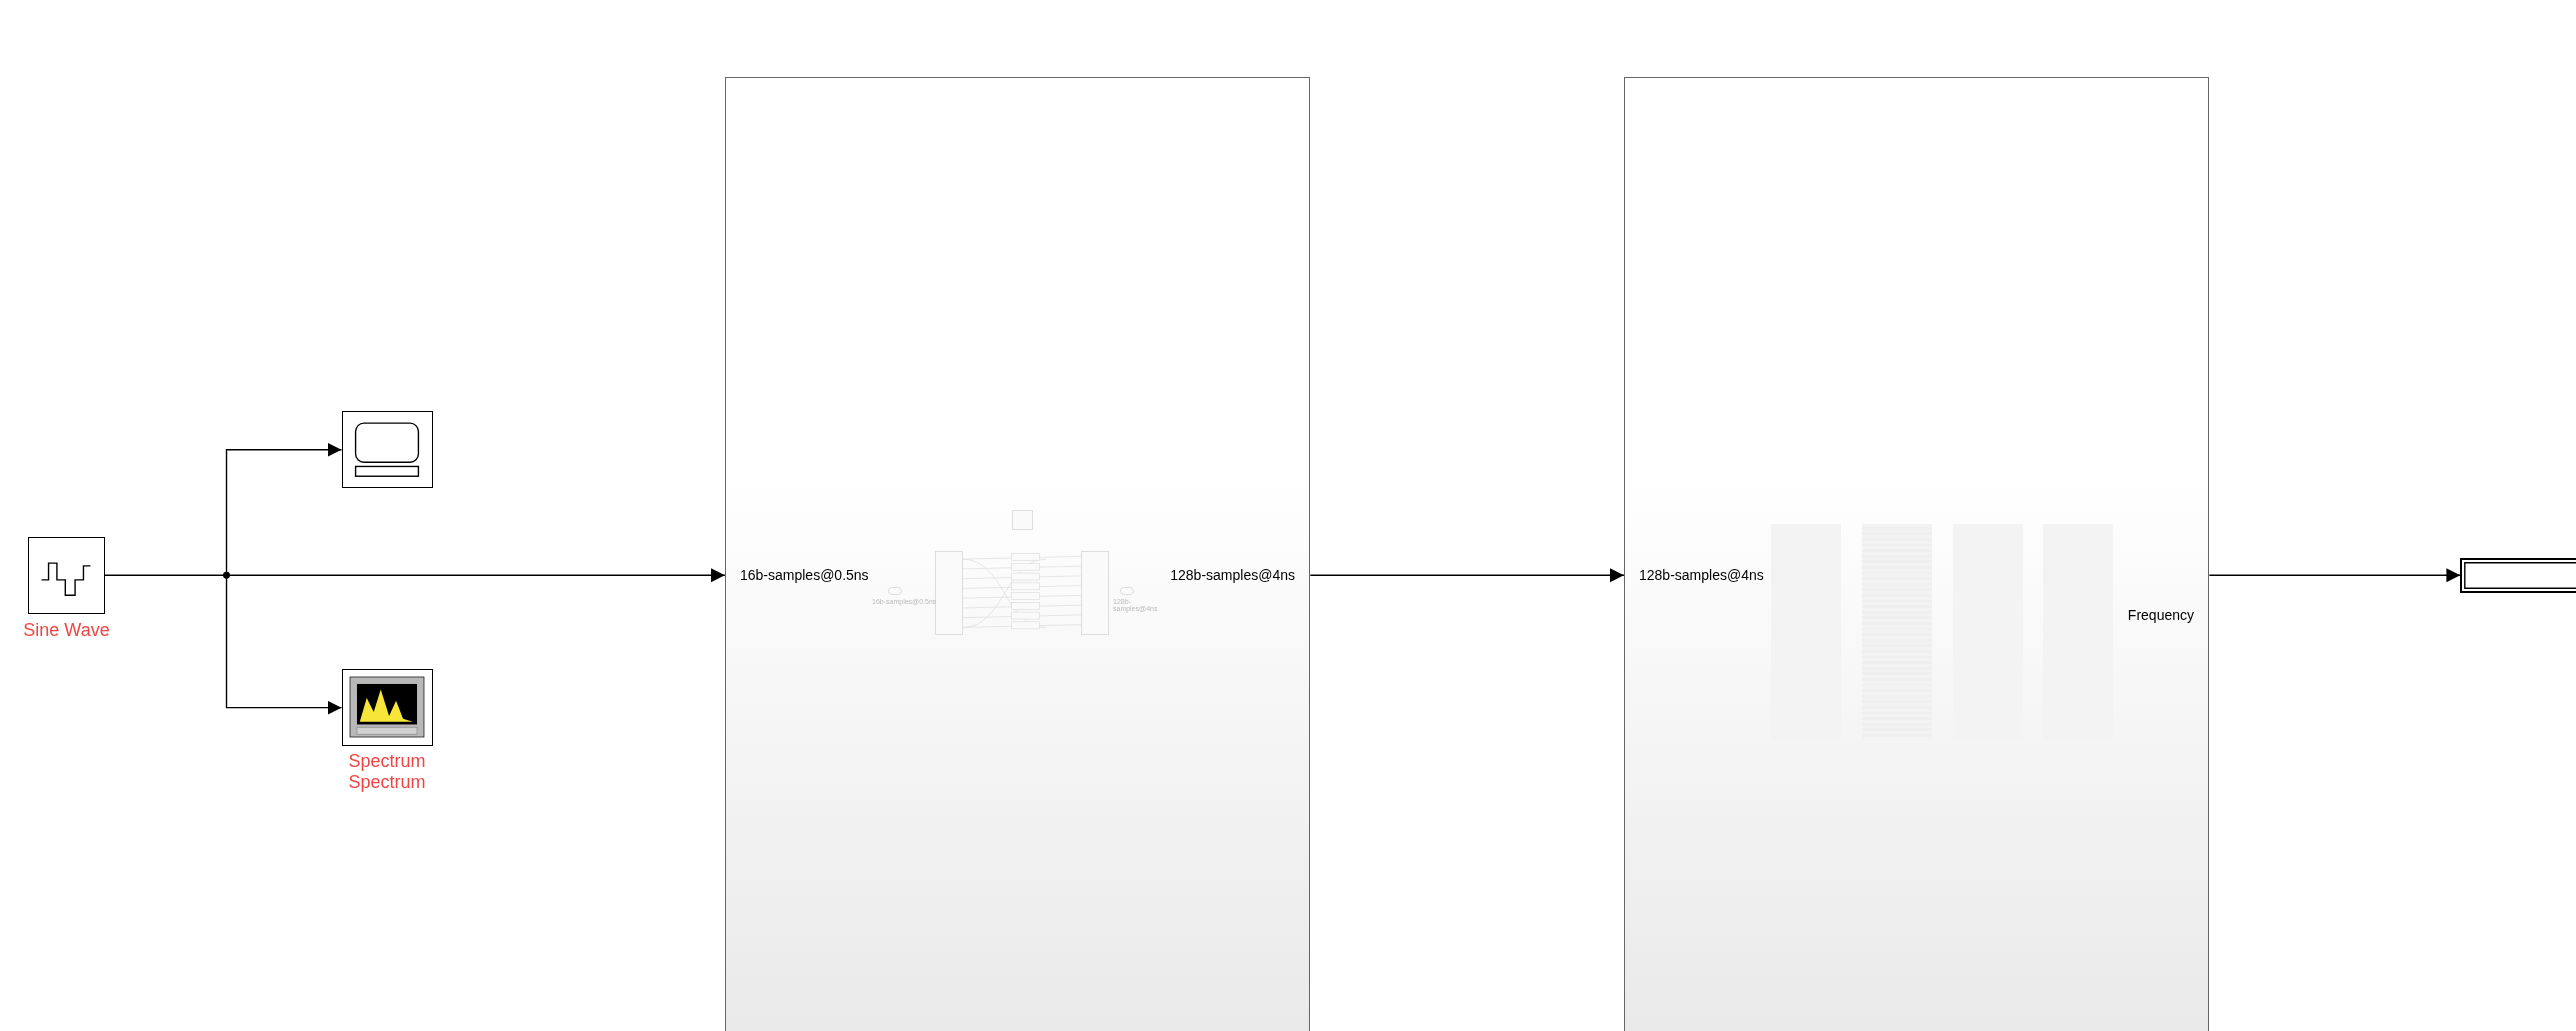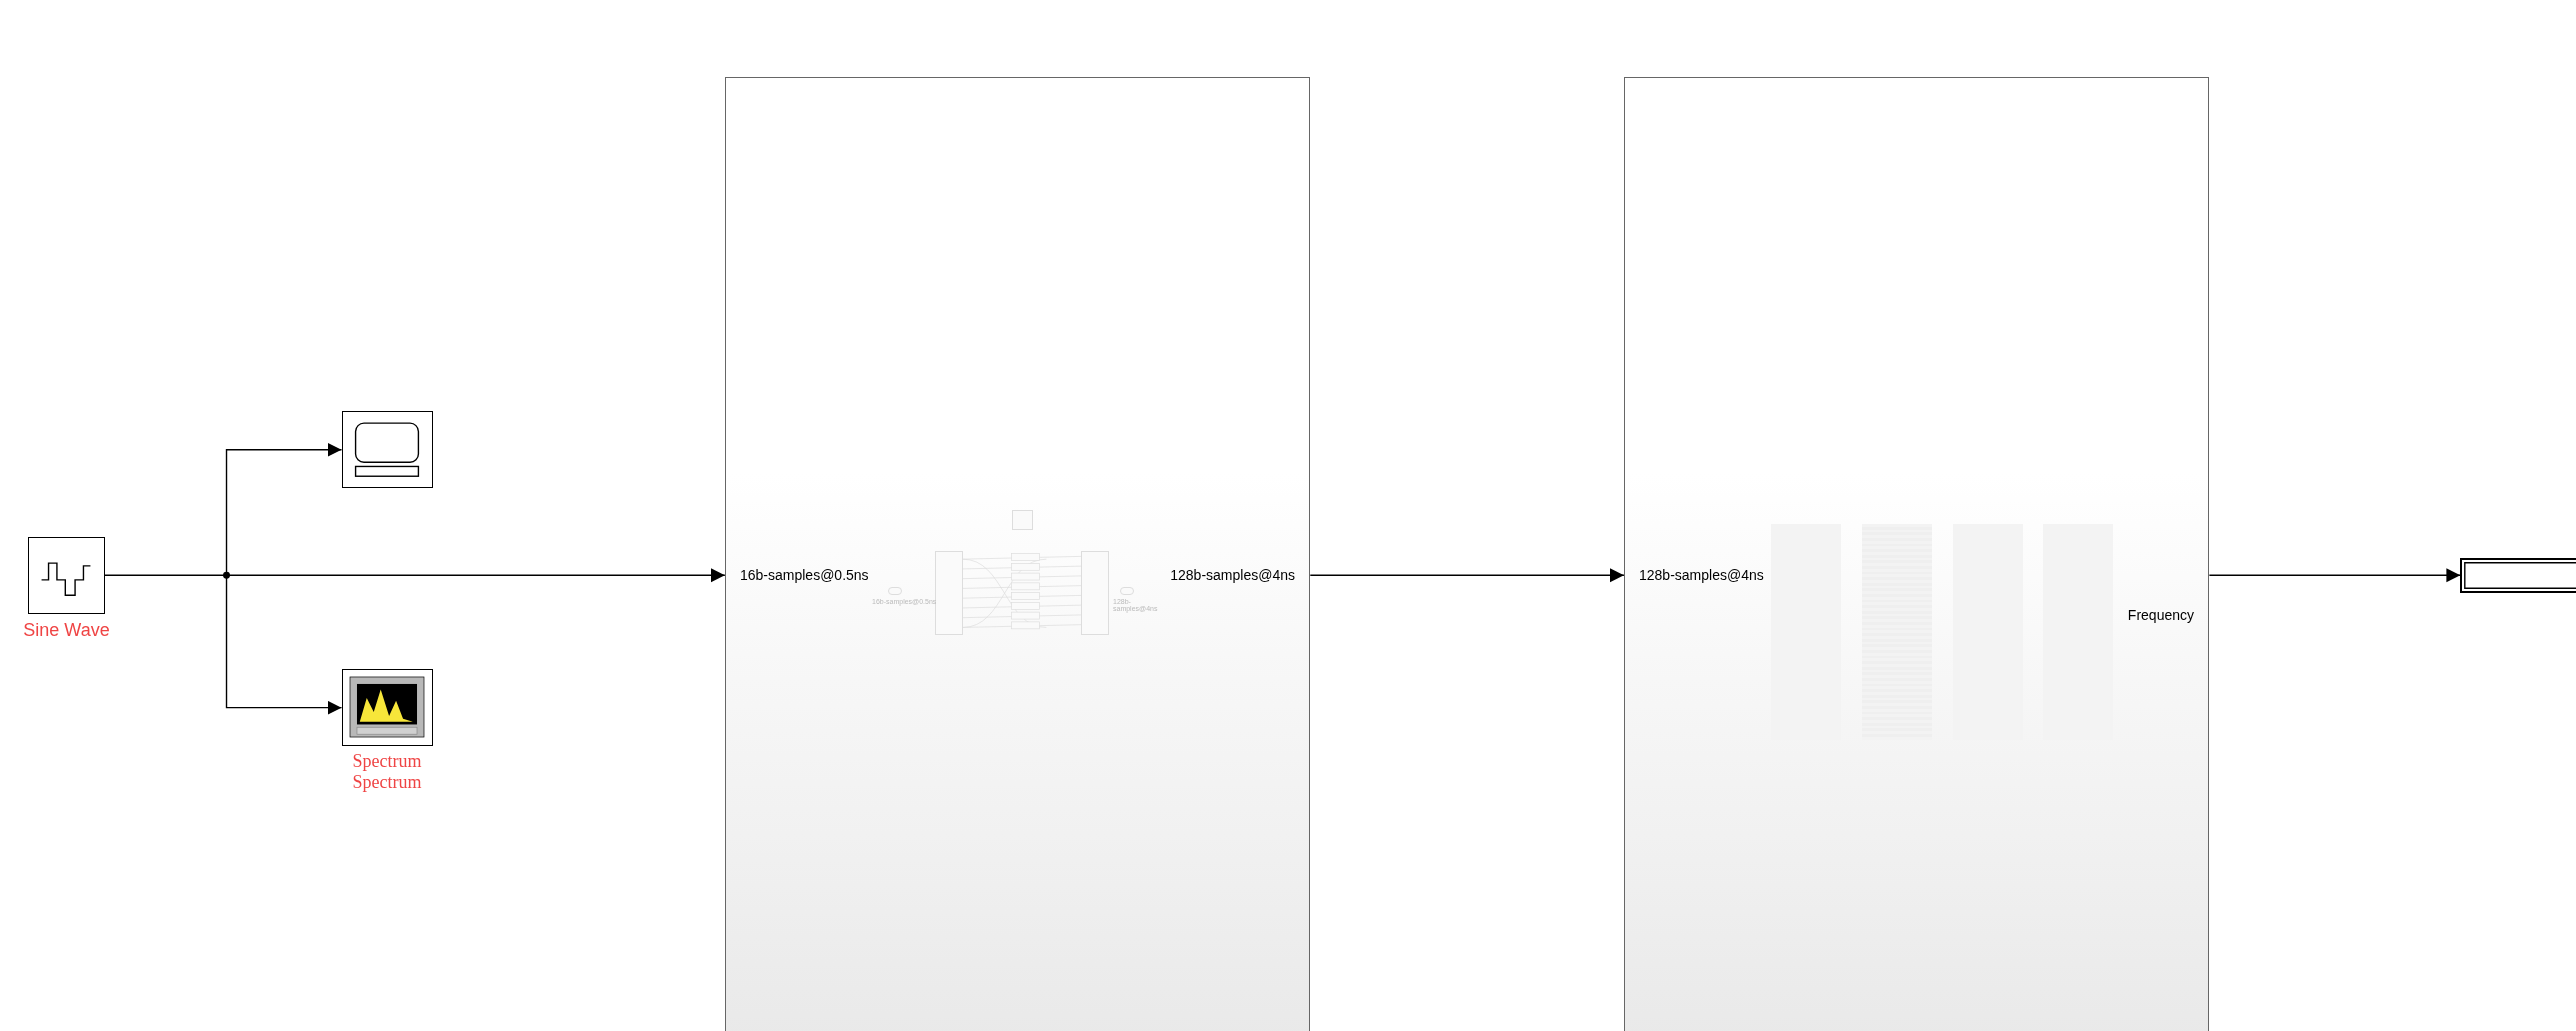--- a/index.html
+++ b/index.html
@@ -79,21 +79,21 @@
   </div>
 
   <div class="block" style="left:342px; top:669px; width:91px; height:77px;">
     <svg width="88" height="74" viewBox="0 0 126 106">
       <rect x="10" y="10" width="106" height="86" fill="#b8b8b8" stroke="#000" stroke-width="1"></rect>
       <rect x="20" y="20" width="86" height="58" fill="#000"></rect>
       <polygon points="24,74 34,40 44,60 54,28 66,66 76,44 86,70 100,74 100,74 24,74" fill="#f7e63a"></polygon>
       <rect x="20" y="82" width="86" height="10" fill="#d0d0d0" stroke="#888" stroke-width="1"></rect>
     </svg>
   </div>
-  <div class="label" style="left:328px; top:751px; width:118px; line-height:1.15;font-family:Liberation Serif, serif;">
+  <div class="label" style="left:328px; top:751px; width:118px; line-height:1.15;">
     <span>Spectrum</span><br>
     <span>Spectrum</span>
   </div>
 
   <div class="subsystem" style="left:725px; top:77px; width:585px; height:990px;">
 
     <div class="small-label" style="left:14px; top:489px;">16b-samples@0.5ns</div>
     <div class="small-label" style="right:14px; top:489px; text-align:right;">128b-samples@4ns</div>
 
     <div style="position:absolute; left:181px; top:460px; width:223px; height:112px;">

